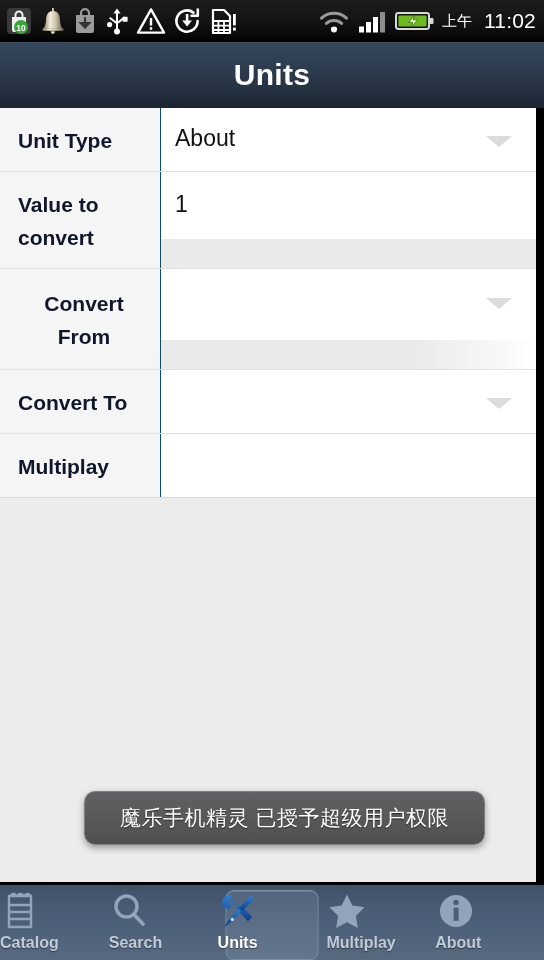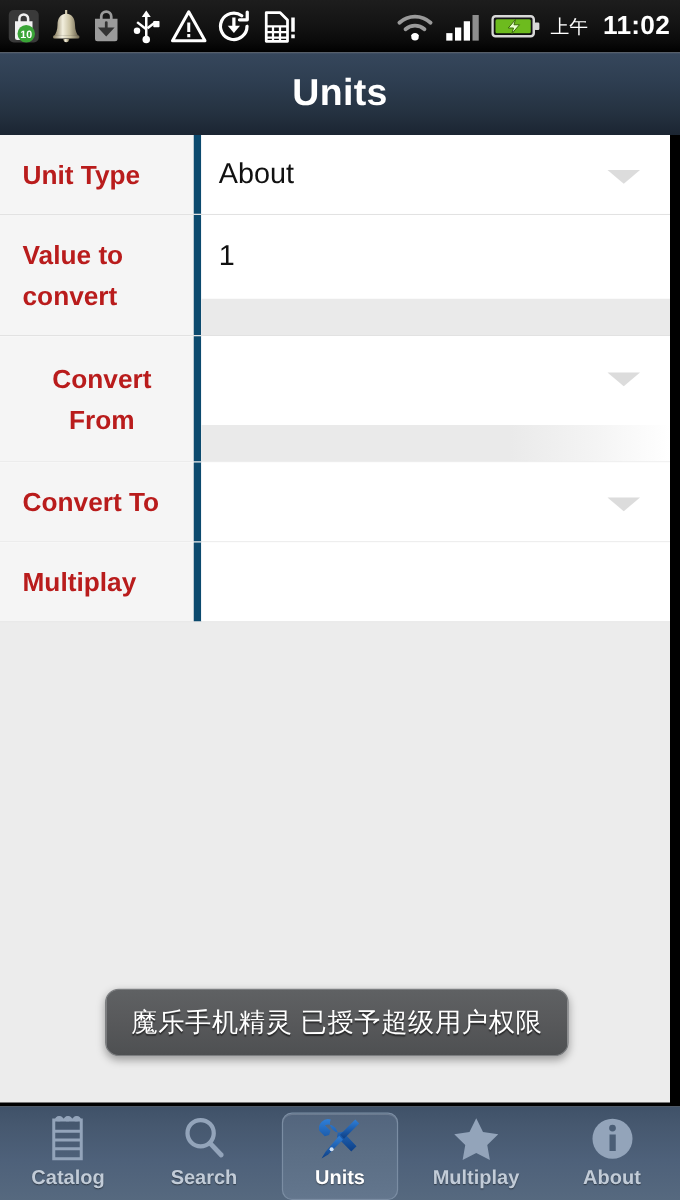--- a/index.html
+++ b/index.html
@@ -48,21 +48,21 @@
   }
   .sb-ico {
     position: relative;
     display: inline-flex;
     align-items: center;
     justify-content: center;
   }
   .sb-time {
     color: #fff;
     font-size: 21px;
-    font-weight: bold;
+    font-weight: normal;
     letter-spacing: .2px;
     white-space: nowrap;
     margin-left: 2px;
   }
   .sb-ampm {
     color: #fff;
     font-size: 15px;
     font-weight: normal;
     margin-right: 3px;
   }
@@ -101,25 +101,25 @@
     box-sizing: border-box;
     background: #ffffff;
   }
   .row:last-child { border-bottom: 1px solid #dcdcdc; }
   .lbl {
     width: 161px;
     min-width: 161px;
     background: #f5f5f5;
     box-sizing: border-box;
     padding: 16px 10px 14px 18px;
-    color: #b91c1c;
+    color: #0f172a;
     font-size: 21px;
     font-weight: bold;
     line-height: 33px;
-    border-right: 6px solid #0c4a6e;
+    border-right: 1px solid #0c4a6e;
   }
   .val {
     position: relative;
     flex: 1;
     box-sizing: border-box;
     padding: 16px 46px 14px 14px;
     color: #111;
     font-size: 23px;
     line-height: 33px;
     background: #ffffff;
@@ -164,21 +164,21 @@
     width: 8px;
     height: 775px;
     background: #000000;
   }
 
   
   #toast {
     position: absolute;
     left: 84px;
     top: 791px;
-    width: 371px;
+    width: 401px;
     height: 54px;
     box-sizing: border-box;
     border-radius: 11px;
     background: linear-gradient(to bottom, #5f6163 0%, #58595b 48%, #4e5052 100%);
     border: 1px solid #7c7e80;
     box-shadow: 0 3px 7px rgba(0,0,0,0.35);
     display: flex;
     align-items: center;
     justify-content: center;
   }
@@ -199,21 +199,21 @@
     background: linear-gradient(to bottom, #3f5168 0%, #46586f 20%, #4e617a 58%, #56697f 100%);
     border-top: 3px solid #000000;
     box-sizing: border-box;
     display: flex;
   }
   .tab {
     flex: 1;
     position: relative;
     display: flex;
     flex-direction: column;
-    align-items: center;
+    align-items: flex-start;
     justify-content: flex-end;
     padding-bottom: 8px;
     box-sizing: border-box;
   }
   .tab .tab-icon {
     height: 42px;
     display: flex;
     align-items: center;
     justify-content: center;
     margin-bottom: 2px;

